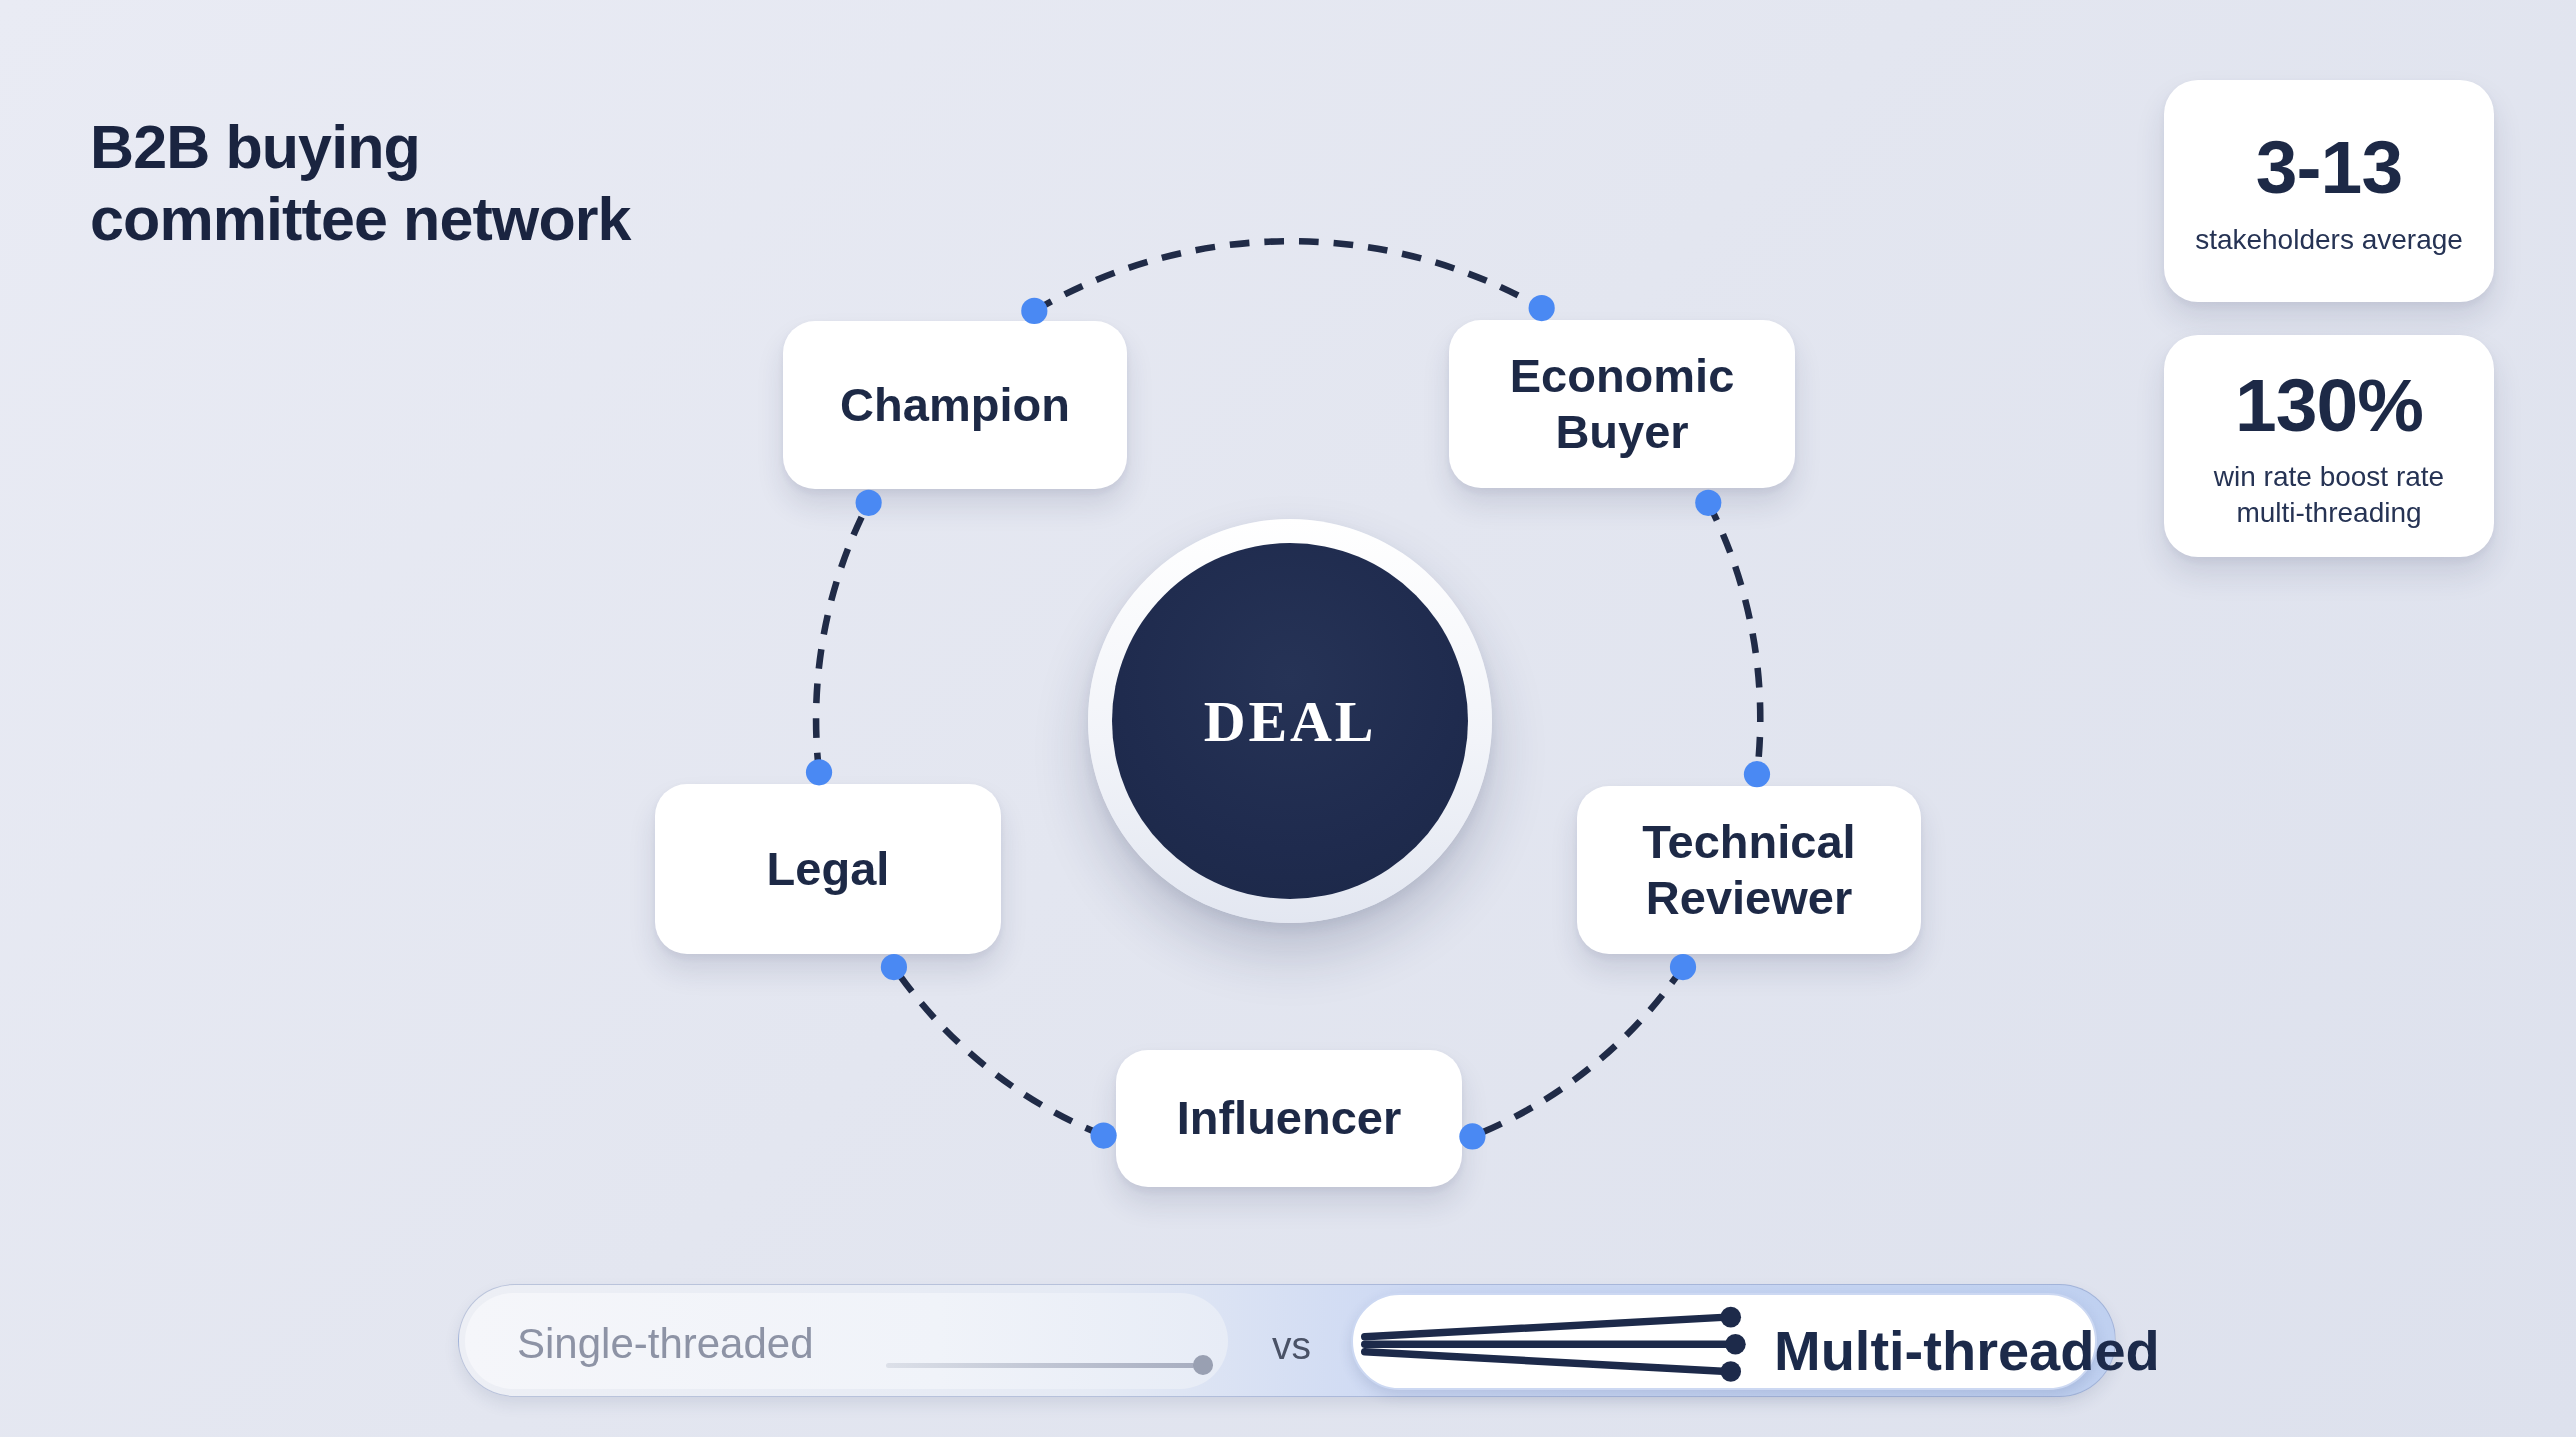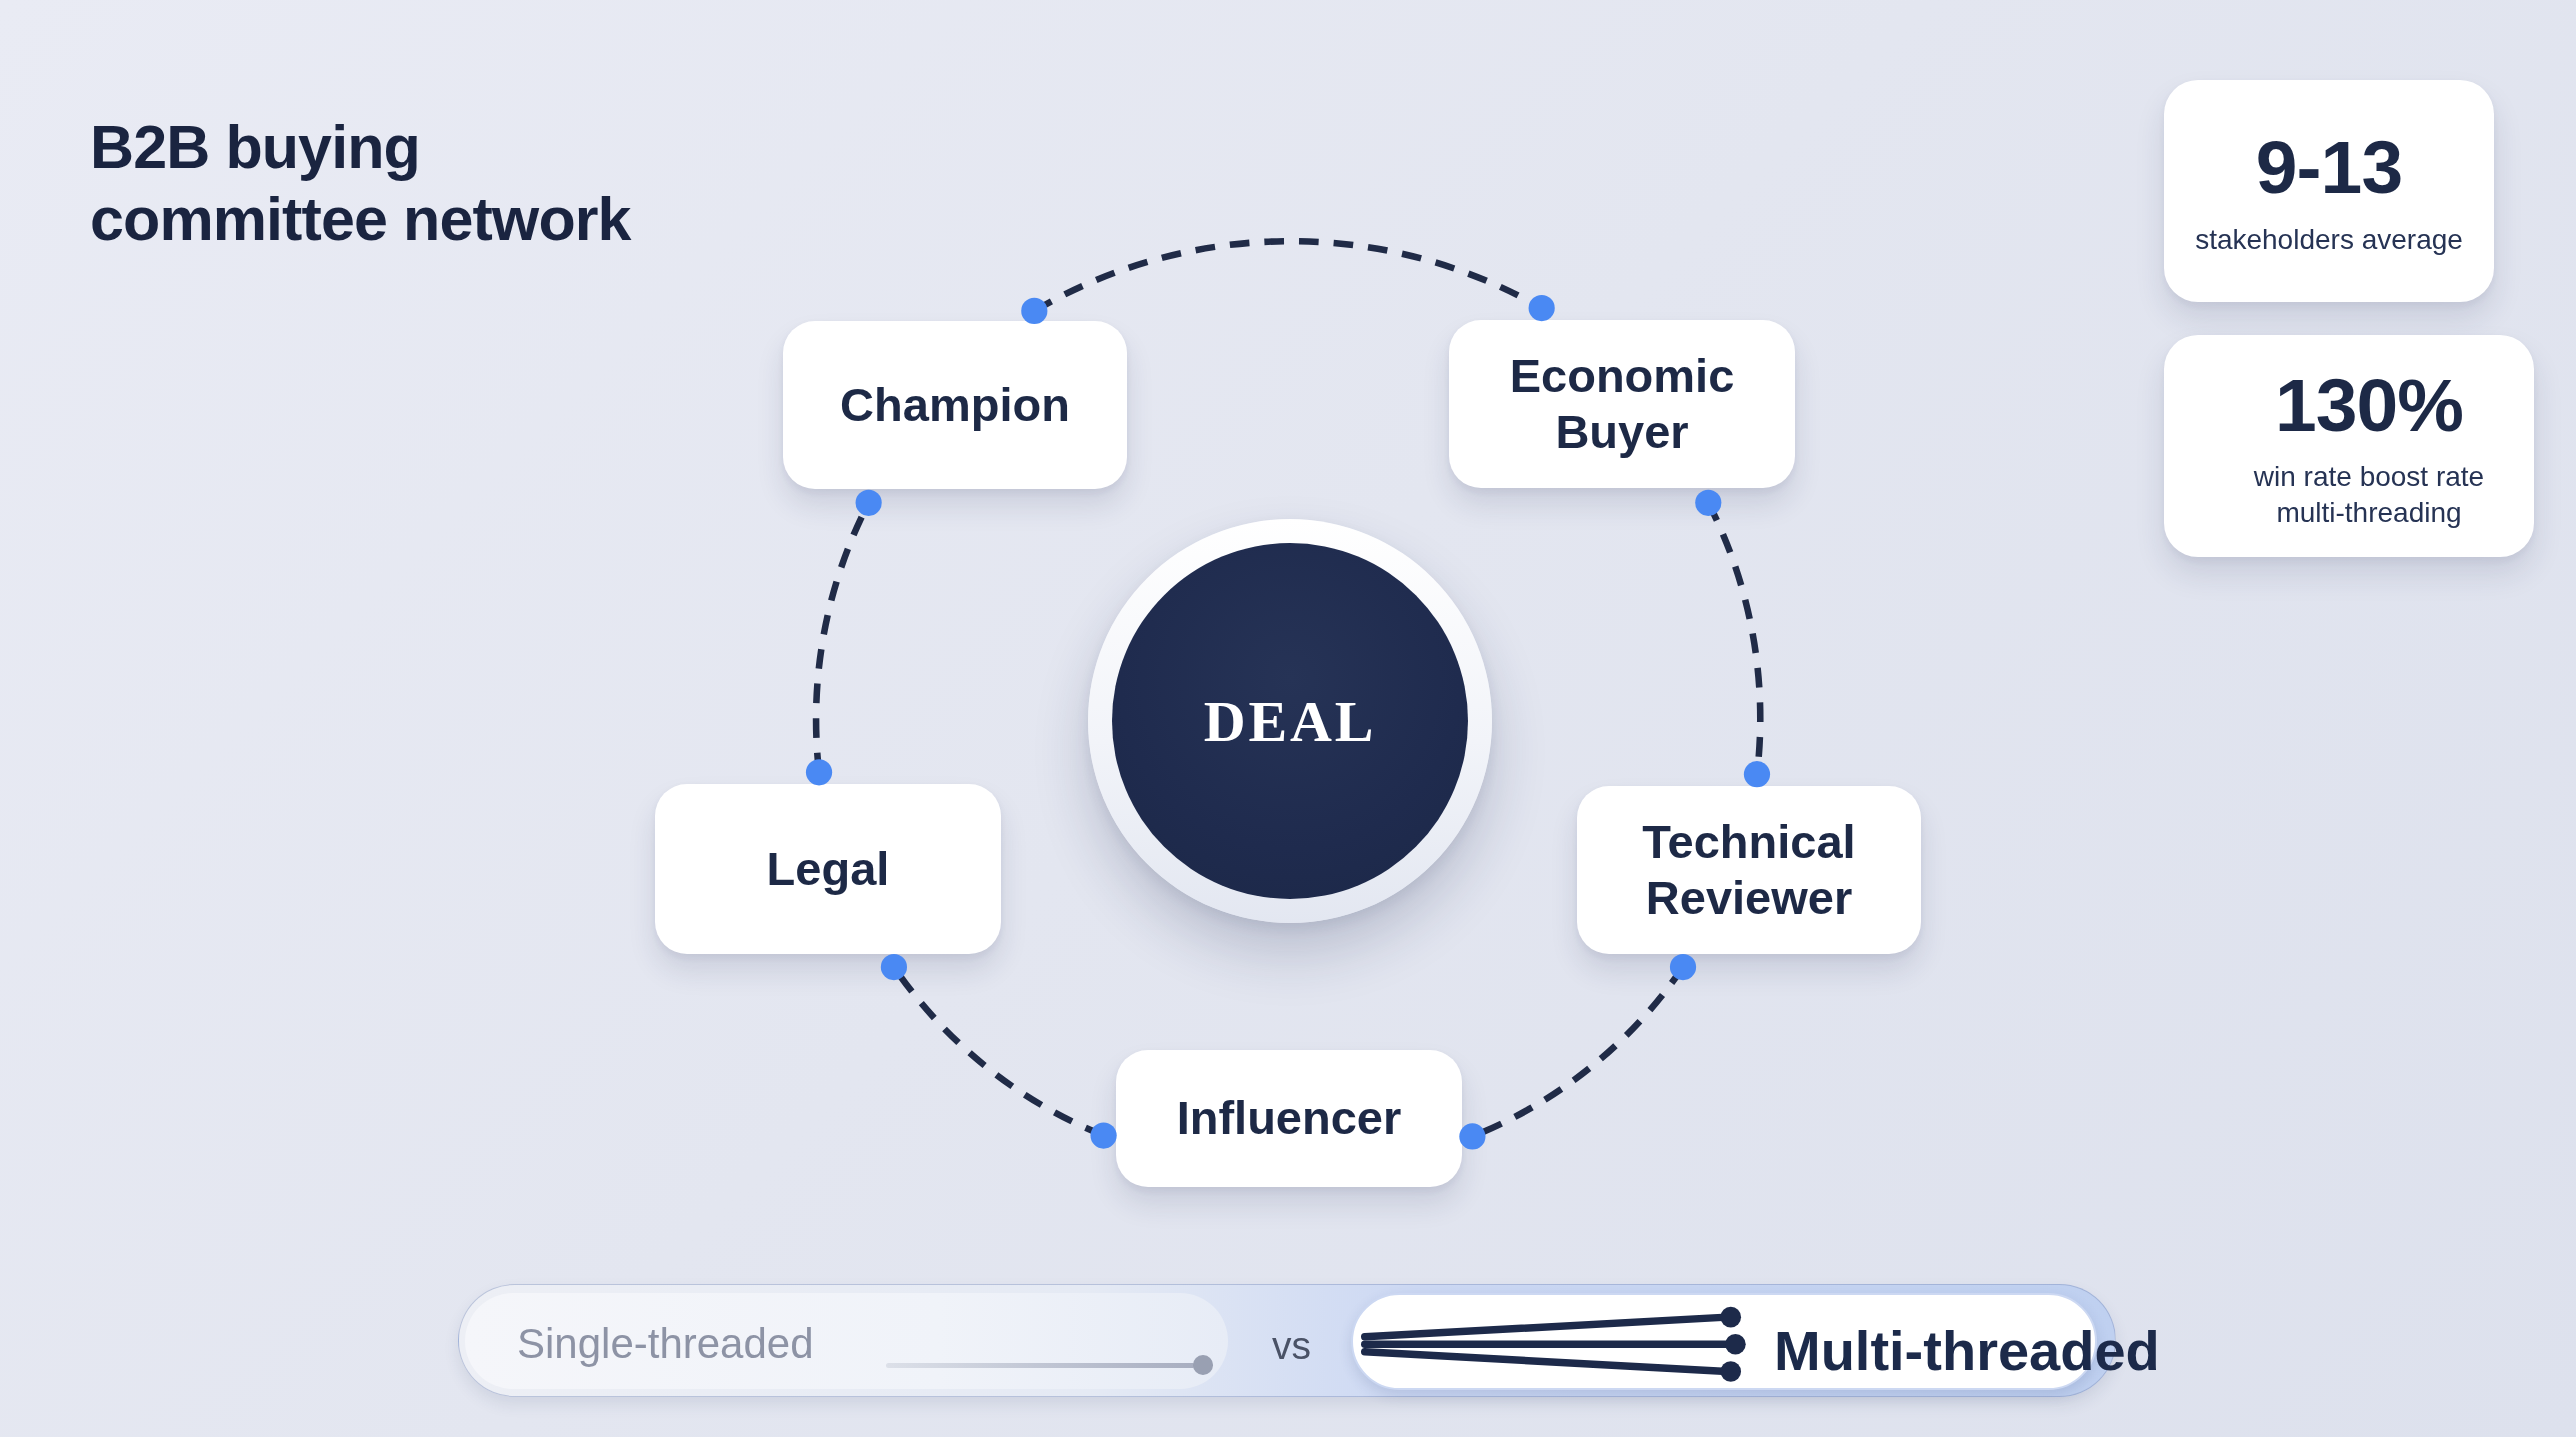--- a/index.html
+++ b/index.html
@@ -46,21 +46,21 @@
     color:#ffffff;font-size:58px;font-weight:700;letter-spacing:2.8px;font-family:Liberation Serif, serif;
   }
   
   .stat-card{
     position:absolute;z-index:2;left:2164px;width:330px;height:222px;
     background:#ffffff;border-radius:34px;
     box-shadow:0 17px 30px rgba(30,42,80,.12),0 3.7px 7.5px rgba(30,42,80,.05);
     display:flex;flex-direction:column;align-items:center;justify-content:center;text-align:center;
   }
   #stat-1{top:80px;}
-  #stat-2{top:335px;padding-left:40px;}
+  #stat-2{top:335px;}
   .stat-value{font-size:75px;font-weight:700;color:#1d2946;letter-spacing:-0.9px;}
   .stat-label{font-size:28px;color:#263354;line-height:1.28;margin-top:11.2px;max-width:281px;}
   
   .bar{
     position:absolute;z-index:2;left:458px;top:1284px;width:1658px;height:113px;border-radius:58px;
     background:linear-gradient(90deg,#edeff5 0%,#e5eaf4 38%,#ccd8f3 58%,#bfd0f0 100%);
     border:1.9px solid rgba(127,145,188,.45);box-sizing:border-box;
     box-shadow:0 7.5px 15px rgba(40,55,100,.10);
   }
   .bar-left-segment{
@@ -124,21 +124,21 @@
     <span>Influencer</span>
   </div>
 
   <div class="deal-ring">
     <div class="deal-core">
       <span>DEAL</span>
     </div>
   </div>
 
   <div class="stat-card" id="stat-1">
-    <div class="stat-value">9-13</div>
+    <div class="stat-value">3-13</div>
     <div class="stat-label">stakeholders average</div>
   </div>
   <div class="stat-card" id="stat-2">
     <div class="stat-value">130%</div>
     <div class="stat-label">win rate boost rate multi-threading</div>
   </div>
 
   <div class="bar"></div>
   <div class="bar-left-segment"></div>
   <div class="single-label">Single-threaded</div>

